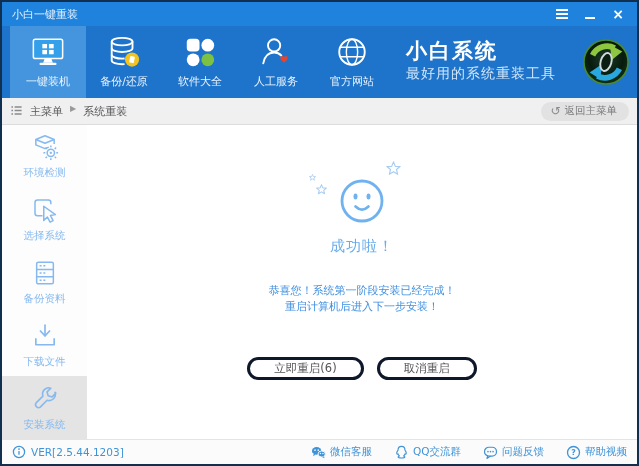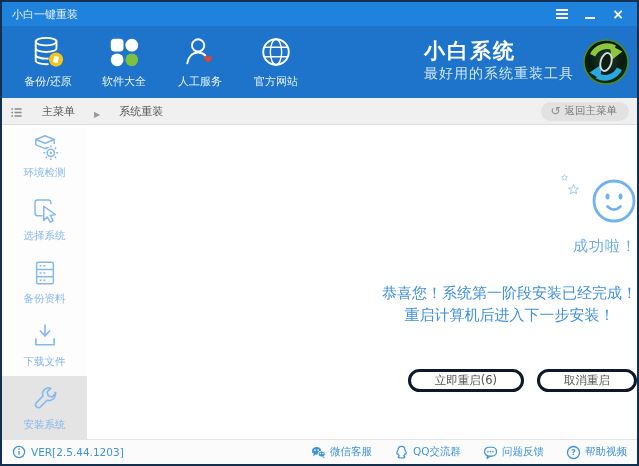--- a/index.html
+++ b/index.html
@@ -19,52 +19,52 @@
   .min-bar { display:block; width:10px; height:2px; background:#fff; margin-top:8px; }
   .close-x { font-size:14px; font-weight:bold; line-height:1; }
 
   
   .navbar { height:72px; background:#1e74cb; display:flex; align-items:stretch;
             padding-left:8px; flex:0 0 auto; }
   .nav-item { width:76px; display:flex; flex-direction:column; align-items:center;
               justify-content:center; gap:5px; cursor:pointer; }
   .nav-item.active { background:#4495de; }
   .nav-item .lbl { color:#eaf4fe; font-size:11px; white-space:nowrap; }
-  .brand { margin-left:auto; display:flex; align-items:center; gap:9px; padding-right:8px; }
+  .brand { margin-left:auto; display:flex; align-items:center; gap:27px; padding-right:8px; }
   .brand-text { display:flex; flex-direction:column; align-items:flex-start; gap:3px; }
   .brand-name { color:#fff; font-size:21px; font-weight:bold; letter-spacing:2px; line-height:1; }
   .brand-tagline { color:#cfe6fa; font-size:14px; letter-spacing:1px; }
 
   
   .breadcrumb-bar { height:27px; background:#f0f0f0; border-bottom:1px solid #dcdcdc;
                     display:flex; align-items:center; padding:0 8px; flex:0 0 auto; }
-  .crumbs { display:flex; align-items:flex-end; gap:19px; font-size:11px; color:#555; }
+  .crumbs { display:flex; align-items:flex-start; gap:7px; font-size:11px; color:#555; }
   .crumb { cursor:pointer; }
   .crumb-sep { color:#999; font-size:8px; }
   .back-btn { margin-left:auto; background:#e2e2e2; border-radius:10px; height:19px;
               display:flex; align-items:center; gap:4px; padding:0 12px 0 9px;
               font-size:10.5px; color:#7a7a7a; cursor:pointer; }
   .back-btn .arrow { font-size:12px; color:#8a8a8a; line-height:1; }
 
   
   .body { flex:1; display:flex; min-height:0; }
   .sidebar { width:85px; background:#fdfdfd; display:flex; flex-direction:column; flex:0 0 auto; }
   .side-item { flex:1; display:flex; flex-direction:column; align-items:center;
                justify-content:center; gap:4px; cursor:pointer; }
   .side-item.active { background:#e4e4e4; }
   .side-item .lbl { font-size:10.5px; color:#85b9f0; }
 
-  .content { flex:1; background:#fff; display:flex; flex-direction:column; align-items:flex-end; }
+  .content { flex:1; background:#fff; display:flex; flex-direction:column; align-items:center; }
   .face-wrap { position:relative; margin-top:53px; width:46px; height:46px; }
   .star { position:absolute; }
   .star-big   { right:-16px; top:-17px; }
   .star-small { left:-23px;  top:6px; }
   .star-tiny  { left:-30px;  top:-4px; }
   .success-title { margin-top:13px; font-size:15px; color:#68aced; letter-spacing:1px; }
-  .message { margin-top:27px; text-align:center; font-size:15px; color:#3f90e0; line-height:1.45; }
+  .message { margin-top:27px; text-align:center; font-size:11px; color:#3f90e0; line-height:1.45; }
   .btn-row { margin-top:42px; display:flex; gap:13px; }
   .pill-btn { background:#fff; border:3px solid #0f172a; border-radius:12px; height:23px;
               padding:0 24px; font-size:11.5px; color:#555; display:flex; align-items:center;
               cursor:pointer; font-family:inherit; }
 
   
   .statusbar { height:24px; background:#fbfbfb; border-top:1px solid #e4e4e4;
                display:flex; align-items:center; padding:12px 10px; flex:0 0 auto; }
   .version { display:flex; align-items:center; gap:5px; font-size:10.5px; color:#3f93d8; }
   .status-links { margin-left:auto; display:flex; align-items:center; }
@@ -91,20 +91,32 @@
       </span>
       <span class="win-btn">
         <span class="close-x">×</span>
       </span>
     </div>
   </div>
 
   <div class="navbar">
 
 
+    <div class="nav-item active">
+      <svg width="34" height="34" viewBox="0 0 36 36">
+        <rect x="2.5" y="4.5" width="31" height="20.5" rx="2" fill="#33a0e9" stroke="#fff" stroke-width="1.6"></rect>
+        <rect x="12" y="9.5" width="5" height="4.6" fill="#fff"></rect>
+        <rect x="19" y="9.5" width="5" height="4.6" fill="#fff"></rect>
+        <rect x="12" y="15.8" width="5" height="4.6" fill="#fff"></rect>
+        <rect x="19" y="15.8" width="5" height="4.6" fill="#fff"></rect>
+        <path d="M14.5 25 h7 l1.6 4.5 h-10.2 z" fill="#fff"></path>
+        <rect x="9" y="29.5" width="18" height="2.2" rx="1.1" fill="#fff"></rect>
+      </svg>
+      <span class="lbl">一键装机</span>
+    </div>
 
     <div class="nav-item">
       <svg width="34" height="34" viewBox="0 0 36 36">
         <ellipse cx="16" cy="7" rx="11" ry="4" fill="none" stroke="#fff" stroke-width="2"></ellipse>
         <path d="M5 7 v7 c0 2.2 4.9 4 11 4 s11 -1.8 11 -4 V7" fill="none" stroke="#fff" stroke-width="2"></path>
         <path d="M5 14 v7 c0 2.2 4.9 4 11 4 c0.9 0 1.8 0 2.6 -0.1" fill="none" stroke="#fff" stroke-width="2"></path>
         <path d="M5 21 v6 c0 2.2 4.9 4 11 4 c0.9 0 1.8 0 2.6 -0.1" fill="none" stroke="#fff" stroke-width="2"></path>
         <circle cx="26.5" cy="26" r="7.5" fill="#f3c41f"></circle>
         <rect x="24" y="22.5" width="5" height="7" rx="0.8" fill="#fff" transform="rotate(12 26.5 26)"></rect>
       </svg>

